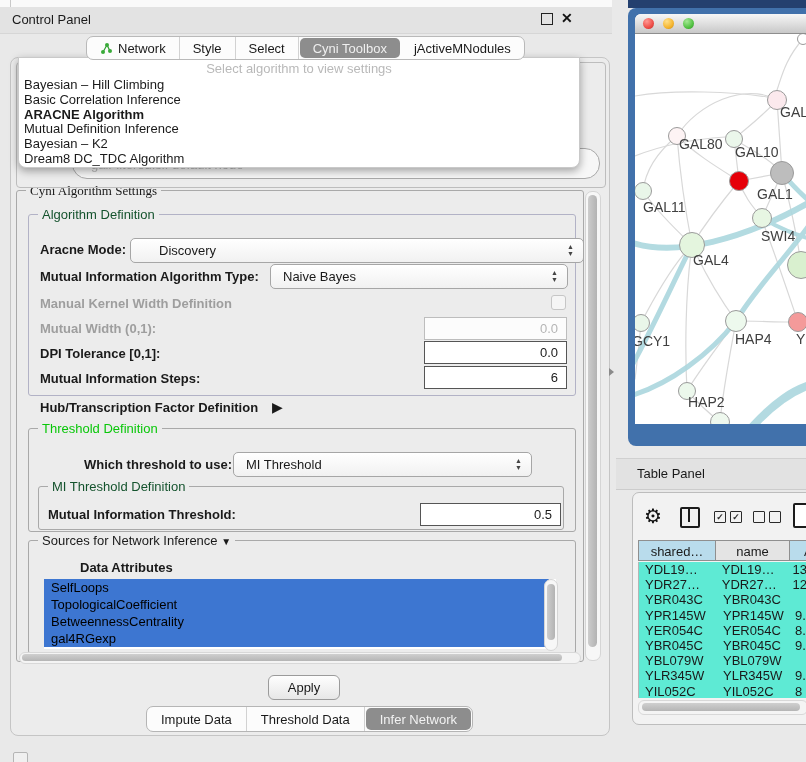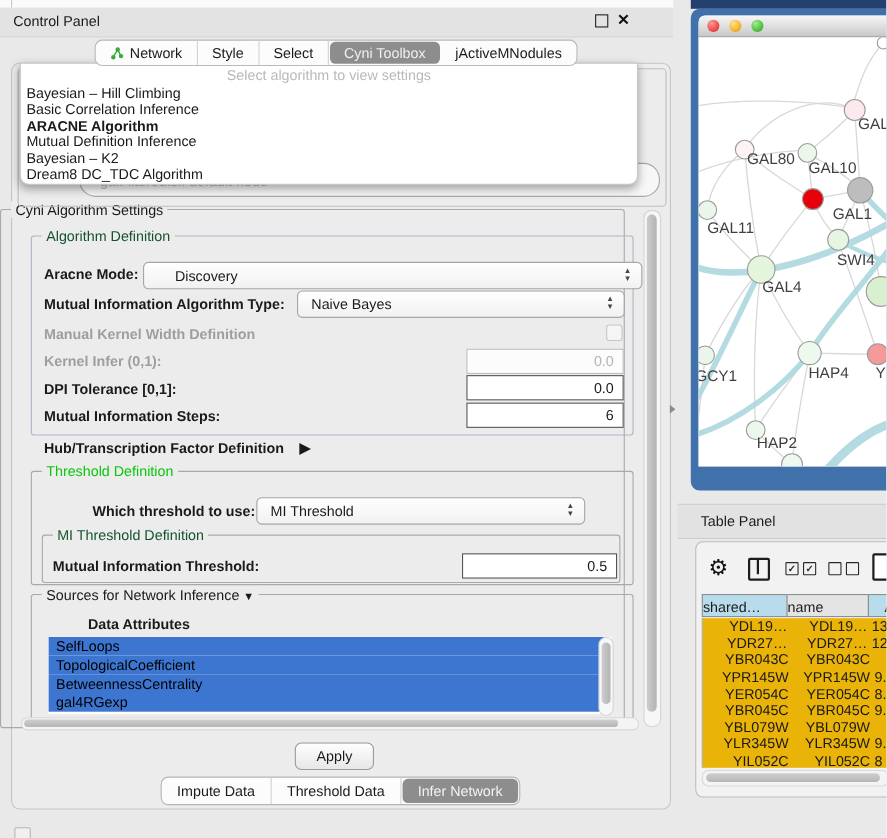--- a/index.html
+++ b/index.html
@@ -99,24 +99,24 @@
   .tp-bar .t{margin-left:21px;}
   .tp-panel{left:632px;top:492px;width:180px;height:231px;background:#f2f2f2;
     border:1px solid #bdbdbd;border-radius:7px 0 0 7px;}
   .gear{left:644px;top:504px;font-size:20px;color:#111;}
   .colsplit{left:680px;top:507px;width:16px;height:17px;border:2px solid #1c1c1c;border-radius:2px;}
   .colsplit i{position:absolute;left:6px;top:0;width:2px;height:13px;background:#1c1c1c;}
   .tgl{position:absolute;width:10px;height:10px;border:1.5px solid #2a2a2a;border-radius:1px;font-size:9px;
     line-height:10px;text-align:center;color:#2a2a2a;font-weight:bold;}
   .docicon{left:793px;top:503px;width:17px;height:21px;border:2px solid #1c1c1c;border-radius:2px;background:#fff;}
 
-  .th{position:absolute;top:540px;height:21px;line-height:21px;
+  .th{position:absolute;top:540px;height:21px;line-height:21px;text-align:center;
     border:1px solid #8f8f8f;box-sizing:border-box;}
-  .trows{left:638px;top:562px;width:168px;height:136px;overflow:hidden;background:#eab308;
-    border-left:1px solid #b5b5b5;text-align:right;}
+  .trows{left:638px;top:562px;width:168px;height:136px;overflow:hidden;background:#5eead4;
+    border-left:1px solid #b5b5b5;}
   .trow{display:flex;height:15.2px;line-height:15.2px;white-space:nowrap;}
   .tc1{width:78px;padding-left:6px;box-sizing:border-box;overflow:hidden;}
   .tc2{width:74px;padding-left:6px;box-sizing:border-box;overflow:hidden;}
   .tc3{padding-left:4px;}
 </style>
 </head>
 <body>
 
 <div id="root">
 
@@ -164,21 +164,21 @@
   <div class="abs dropdown">
     <div class="dd-ph">Select algorithm to view settings</div>
     <div class="dd-item">Bayesian – Hill Climbing</div>
     <div class="dd-item">Basic Correlation Inference</div>
     <div class="dd-item bold">ARACNE Algorithm</div>
     <div class="dd-item">Mutual Definition Inference</div>
     <div class="dd-item">Bayesian – K2</div>
     <div class="dd-item">Dream8 DC_TDC Algorithm</div>
   </div>
 
-  <div class="group" style="left:0;top:190px;width:566px;height:470px;">
+  <div class="group" style="left:16px;top:190px;width:566px;height:470px;font-family:Liberation Serif, serif;">
     <div class="legend">Cyni Algorithm Settings</div>
   </div>
 
   <div class="vscroll" style="left:585px;top:191px;width:14px;height:468px;">
     <div class="vthumb" style="left:2px;top:3px;width:9px;height:452px;"></div>
   </div>
 
   <div class="group" style="left:28px;top:214px;width:546px;height:180px;border-color:#b2b2c6;">
     <div class="legend blue">Algorithm Definition</div>
   </div>
@@ -193,21 +193,21 @@
   <div class="abs b" style="left:40px;top:269px;">Mutual Information Algorithm Type:</div>
   <div class="combo" style="left:270px;top:264px;width:284px;">
     <span>Naive Bayes</span>
     <span class="arr">
         <span>▲</span>
         <span>▼</span>
       </span>
   </div>
   <div class="abs b dis" style="left:40px;top:296px;">Manual Kernel Width Definition</div>
   <div class="cbox" style="left:551px;top:295px;"></div>
-  <div class="abs b dis" style="left:40px;top:321px;">Kernel Infer (0,1):</div>
+  <div class="abs b dis" style="left:40px;top:321px;">Mutual Width (0,1):</div>
   <div class="tfield off" style="left:424px;top:317px;width:133px;">0.0</div>
   <div class="abs b" style="left:40px;top:346px;">DPI Tolerance [0,1]:</div>
   <div class="tfield" style="left:424px;top:341px;width:133px;">0.0</div>
   <div class="abs b" style="left:40px;top:371px;">Mutual Information Steps:</div>
   <div class="tfield" style="left:424px;top:366px;width:133px;">6</div>
 
   <div class="abs b" style="left:40px;top:400px;">Hub/Transcription Factor Definition</div>
   <div class="abs" style="left:272px;top:399px;font-size:14px;">▶</div>
 
   <div class="group" style="left:28px;top:428px;width:546px;height:102px;">

